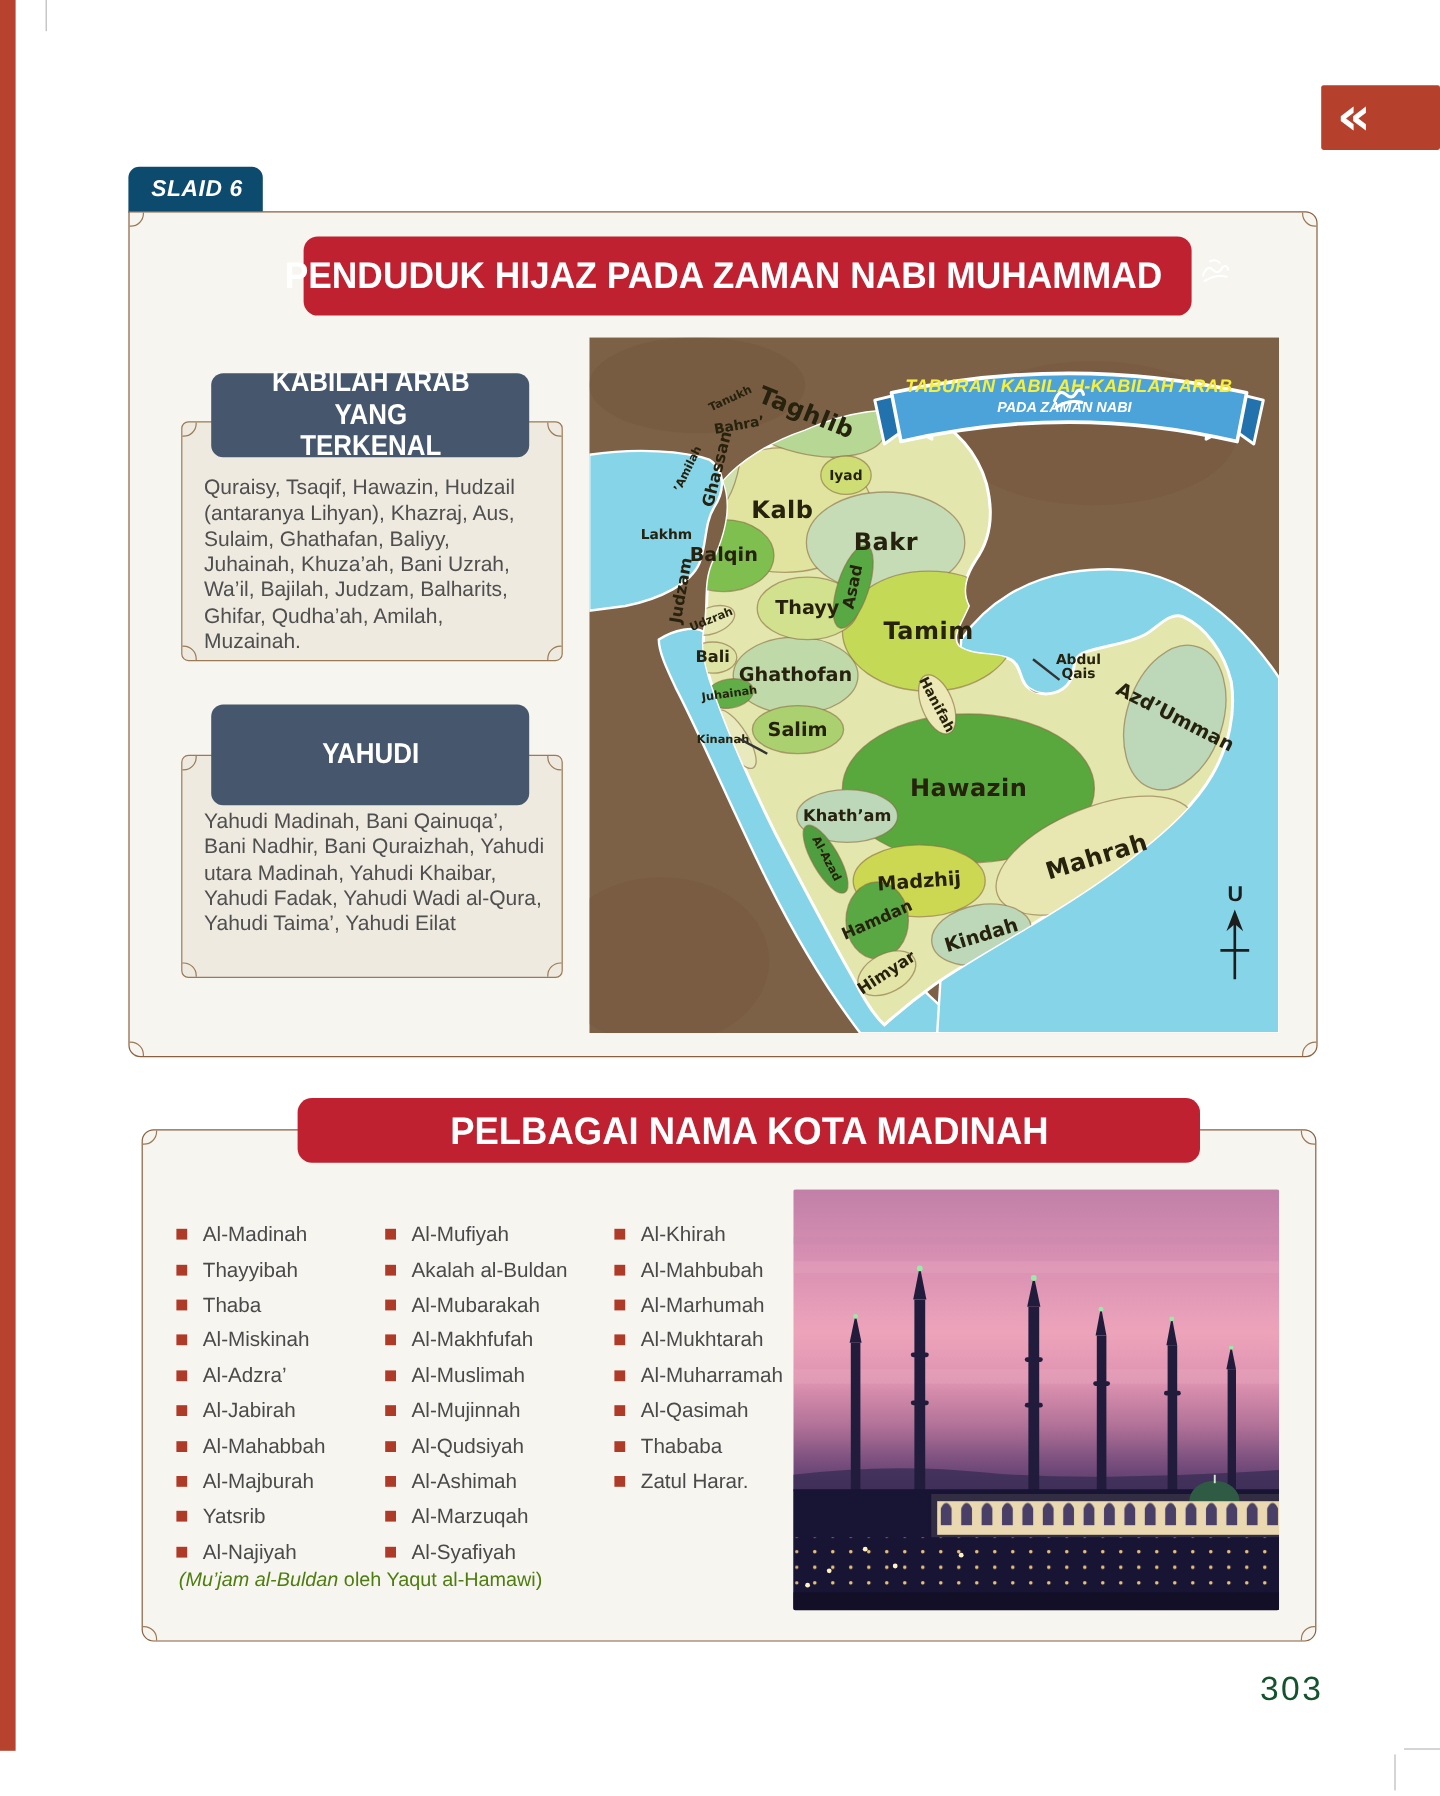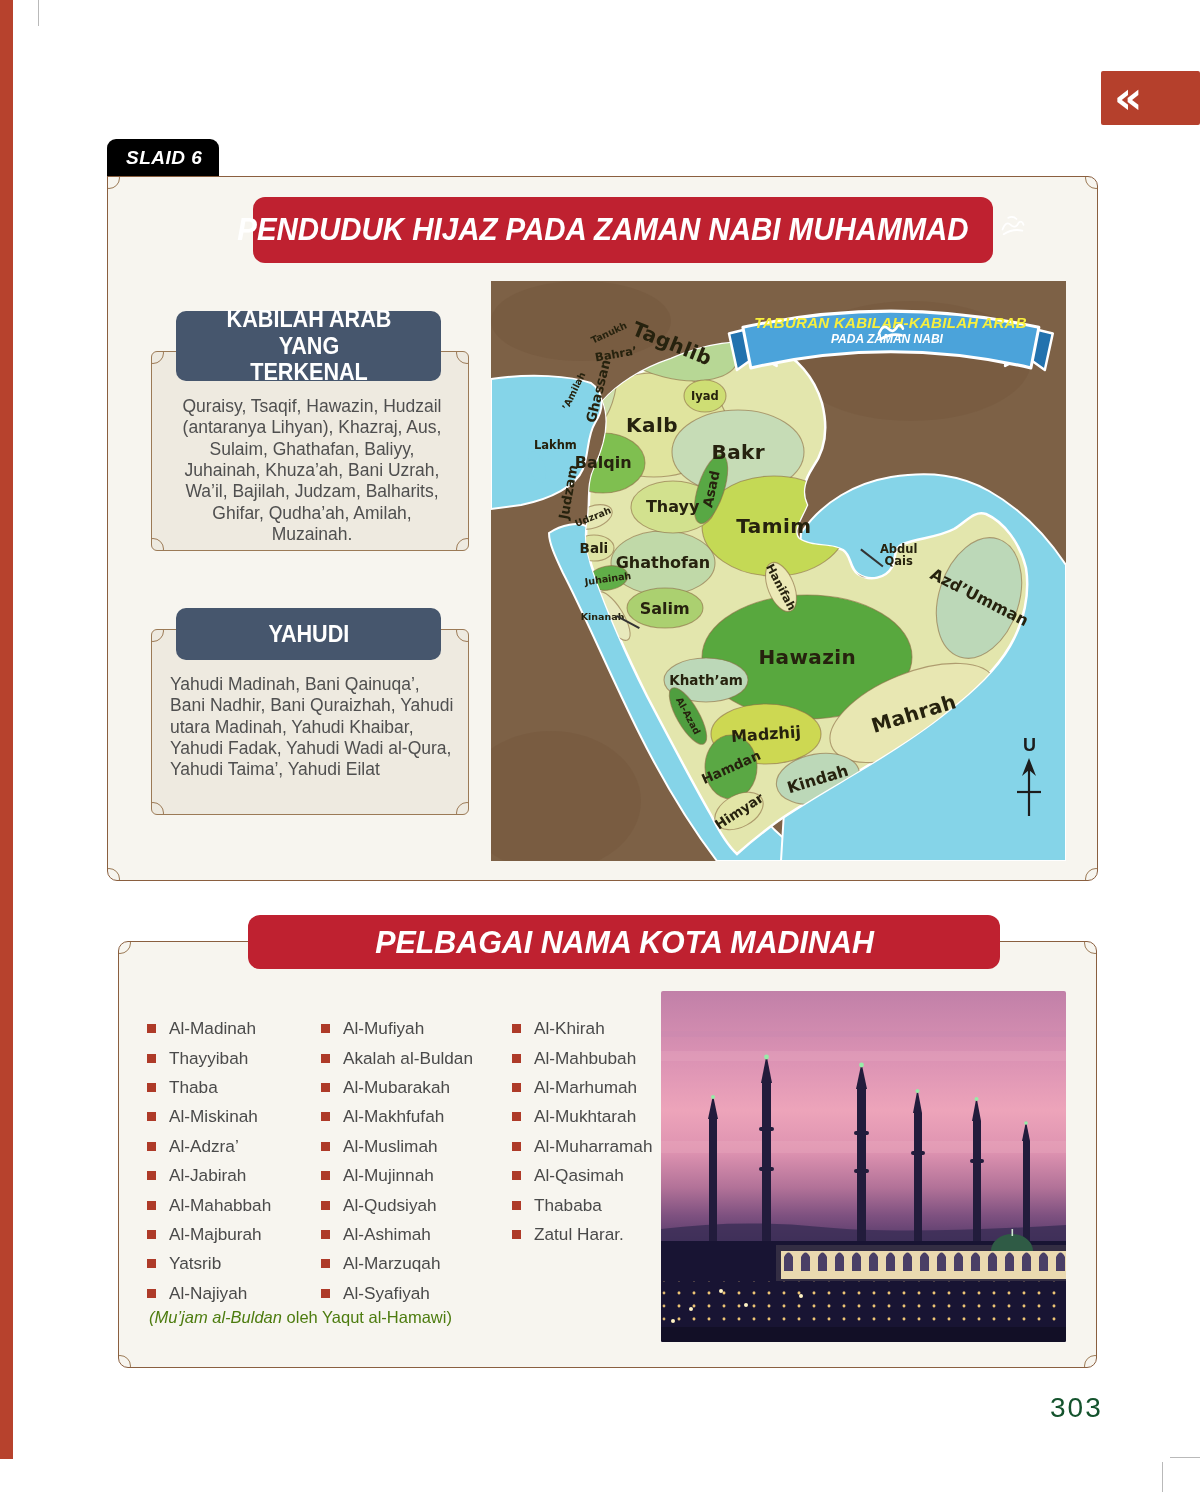--- a/index.html
+++ b/index.html
@@ -6,44 +6,44 @@
   body{font-family:"Liberation Sans", sans-serif;}
   .page{position:relative;width:1200px;height:1497px;background:#fff;overflow:hidden;}
 
   
   .left-bar{position:absolute;left:0;top:0;width:13px;height:1459px;background:#b7422d;}
   .crop{position:absolute;background:#b9b9b9;}
   .back-btn{position:absolute;left:1101px;top:71px;width:99px;height:54px;background:#b5402c;border:none;border-radius:2px;cursor:pointer;text-align:left;padding:0 0 0 13px;}
   .back-btn .chev{color:#fff;font-size:44px;font-weight:bold;line-height:48px;font-family:"DejaVu Sans",sans-serif;}
 
   
-  .slide-tab{position:absolute;left:107px;top:139px;width:112px;height:38px;background:#000000;border-radius:9px 9px 0 0;color:#fff;font-style:italic;font-weight:bold;font-size:19px;letter-spacing:.5px;display:flex;align-items:center;padding-left:19px;box-sizing:border-box;}
+  .slide-tab{position:absolute;left:107px;top:139px;width:112px;height:38px;background:#0c4a6e;border-radius:9px 9px 0 0;color:#fff;font-style:italic;font-weight:bold;font-size:19px;letter-spacing:.5px;display:flex;align-items:center;padding-left:19px;box-sizing:border-box;}
 
   
   .panel{position:absolute;background:#f7f5ef;border:1.6px solid #8a5f3f;border-radius:10px;box-sizing:border-box;overflow:hidden;}
   .panel1{left:107px;top:176px;width:991px;height:705px;border-top-left-radius:0;}
   .panel2{left:118px;top:941px;width:979px;height:427px;}
   .arc{position:absolute;width:20px;height:20px;border:1.4px solid #9b7a56;border-radius:50%;pointer-events:none;}
   .arc.tl{top:-10px;left:-10px}.arc.tr{top:-10px;right:-10px}
   .arc.bl{bottom:-10px;left:-10px}.arc.br{bottom:-10px;right:-10px}
 
   
-  .banner{background:#bf2130;color:#fff;display:flex;align-items:center;justify-content:center;border-radius:12px;font-style:italic;}
+  .banner{background:#bf2130;color:#fff;display:flex;align-items:center;justify-content:center;border-radius:12px;}
   .banner .cond{display:inline-block;transform:scaleX(.95);transform-origin:center;white-space:nowrap;font-weight:bold;}
   .banner1{position:absolute;left:145px;top:20px;width:740px;height:66px;font-size:31px;}
   .banner2{position:absolute;left:248px;top:915px;width:752px;height:54px;font-size:32px;z-index:4;}
   .salawat{display:inline-block;vertical-align:middle;margin-left:10px;}
 
   
   .blue-header{position:absolute;width:265px;background:#46566d;border-radius:10px;color:#fff;display:flex;align-items:center;justify-content:center;text-align:center;z-index:2;font-weight:bold;font-size:24px;line-height:1.12;}
   .blue-header .cond{display:inline-block;transform:scaleX(.9);max-width:200px;}
   .hdr-kabilah{left:68px;top:134px;height:70px;}
-  .hdr-yahudi{left:68px;top:410px;height:52px;margin-top:21px;}
+  .hdr-yahudi{left:68px;top:410px;height:84px;}
   .info-box{position:absolute;left:43px;width:318px;background:#eeeae0;border:1.4px solid #9b7a56;border-radius:6px;box-sizing:border-box;overflow:hidden;}
-  .box-kabilah{top:174px;height:200px;padding:44px 14px 0 18px;text-align:center;}
+  .box-kabilah{top:174px;height:200px;padding:44px 14px 0 18px;}
   .box-yahudi{top:452px;height:186px;padding:44px 14px 0 18px;}
   .info-box p{margin:0;font-size:17.5px;line-height:1.22;color:#4f4f4f;}
 
   
   .map-wrap{position:absolute;left:383px;top:104px;width:575px;height:580px;overflow:hidden;}
   .map-wrap svg.base{position:absolute;left:0;top:0;}
   .map-label{position:absolute;font-family:"DejaVu Sans",sans-serif;font-weight:bold;color:#26220e;white-space:nowrap;text-align:center;line-height:1.05;}
   .ml-xs{font-size:9.5px}.ml-sm{font-size:11.5px}.ml-md{font-size:13.5px}
   .ml-lg{font-size:16px}.ml-xl{font-size:20px;letter-spacing:.4px}
   .pointer-line{position:absolute;height:1.6px;background:#333;}

